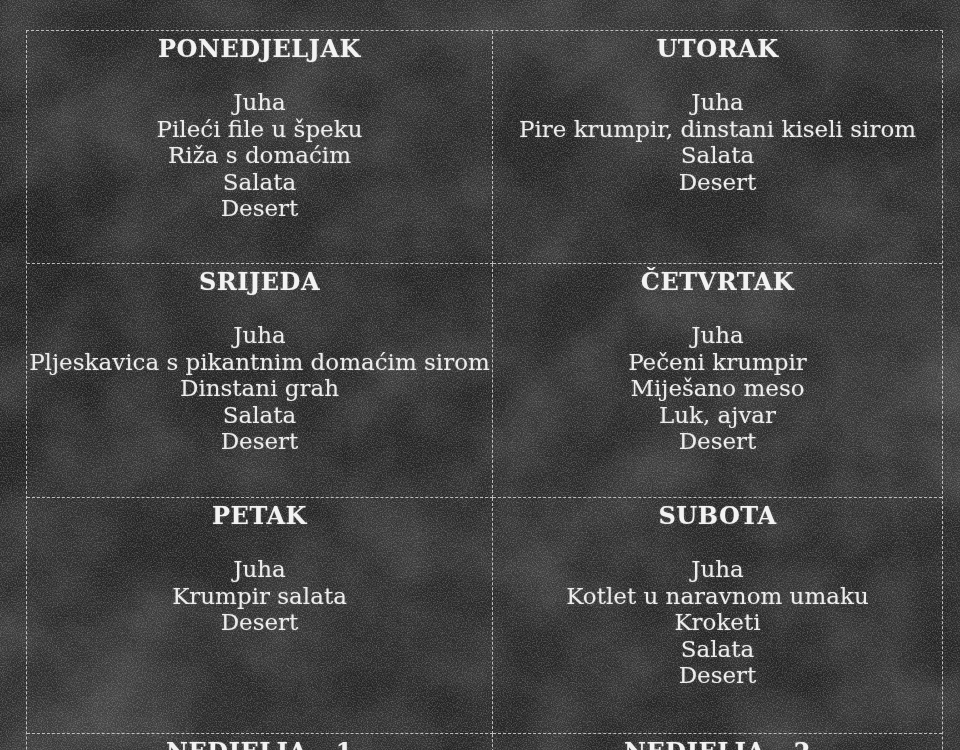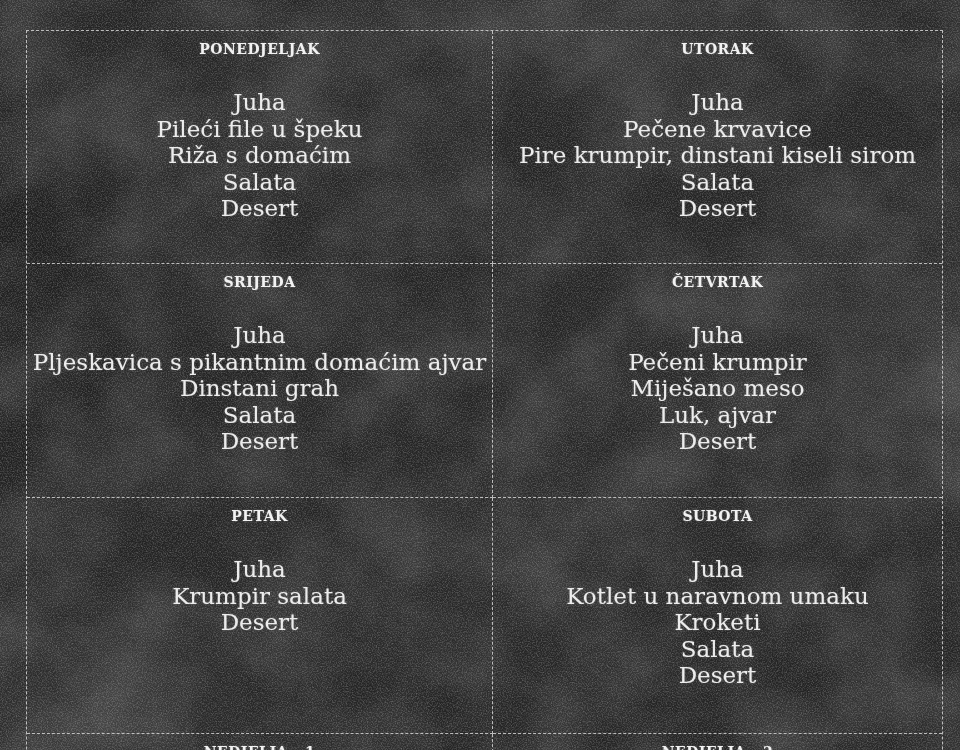--- a/index.html
+++ b/index.html
@@ -38,21 +38,21 @@
   .cell{
     box-sizing:border-box;
     padding-top:5px;
     text-align:center;
     color:var(--text);
   }
   .cell:nth-child(odd){border-right:1px dashed var(--border);}
   .cell:nth-child(-n+6){border-bottom:1px dashed var(--border);}
   .day-title{
     font-weight:bold;
-    font-size:14px;
+    font-size:24px;
     line-height:26.5px;
     letter-spacing:0.5px;
     color:var(--title);
     text-shadow:0 0 2px rgba(245,245,245,0.30);
   }
   .line{
     font-size:23px;
     line-height:26.5px;
     min-height:26.5px;
     text-shadow:0 0 2px rgba(240,240,240,0.25);
@@ -82,30 +82,29 @@
       <div class="line">Juha</div>
       <div class="line">Pileći file u špeku</div>
       <div class="line">Riža s domaćim</div>
       <div class="line">Salata</div>
       <div class="line">Desert</div>
     </div>
     <div class="cell">
       <div class="day-title">UTORAK</div>
       <div class="line"></div>
       <div class="line">Juha</div>
-      <div class="line">Pečene krvavice</div>
       <div class="line">Pire krumpir, dinstani kiseli sirom</div>
       <div class="line">Salata</div>
       <div class="line">Desert</div>
     </div>
     <div class="cell">
       <div class="day-title">SRIJEDA</div>
       <div class="line"></div>
       <div class="line">Juha</div>
-      <div class="line">Pljeskavica s pikantnim domaćim ajvar</div>
+      <div class="line">Pljeskavica s pikantnim domaćim sirom</div>
       <div class="line">Dinstani grah</div>
       <div class="line">Salata</div>
       <div class="line">Desert</div>
     </div>
     <div class="cell">
       <div class="day-title">ČETVRTAK</div>
       <div class="line"></div>
       <div class="line">Juha</div>
       <div class="line">Pečeni krumpir</div>
       <div class="line">Miješano meso</div>

